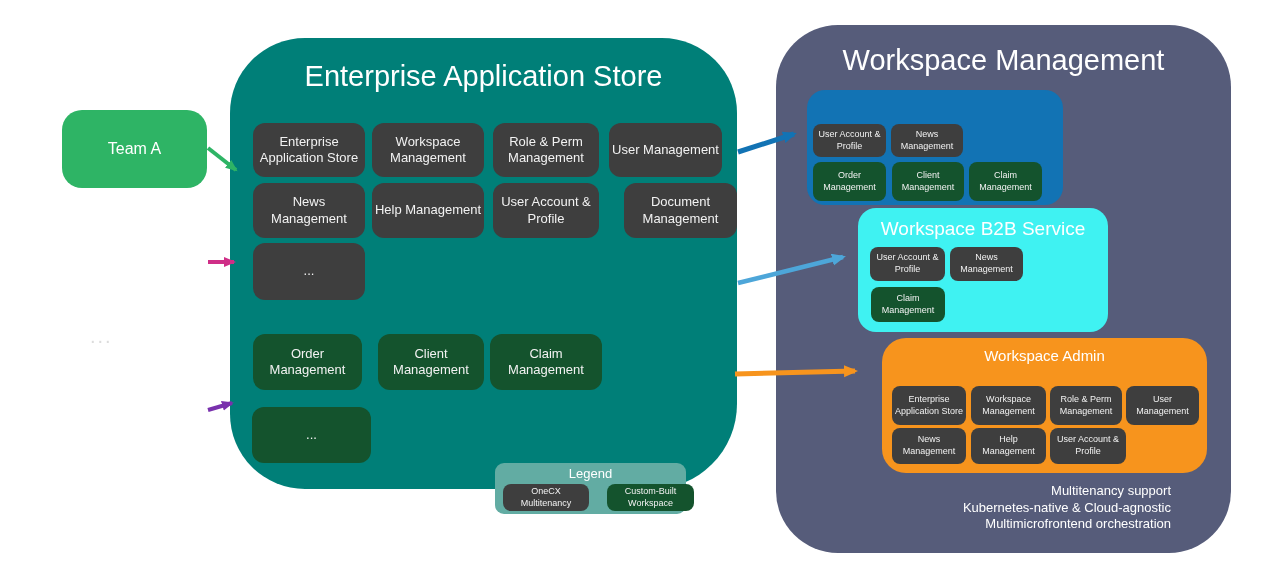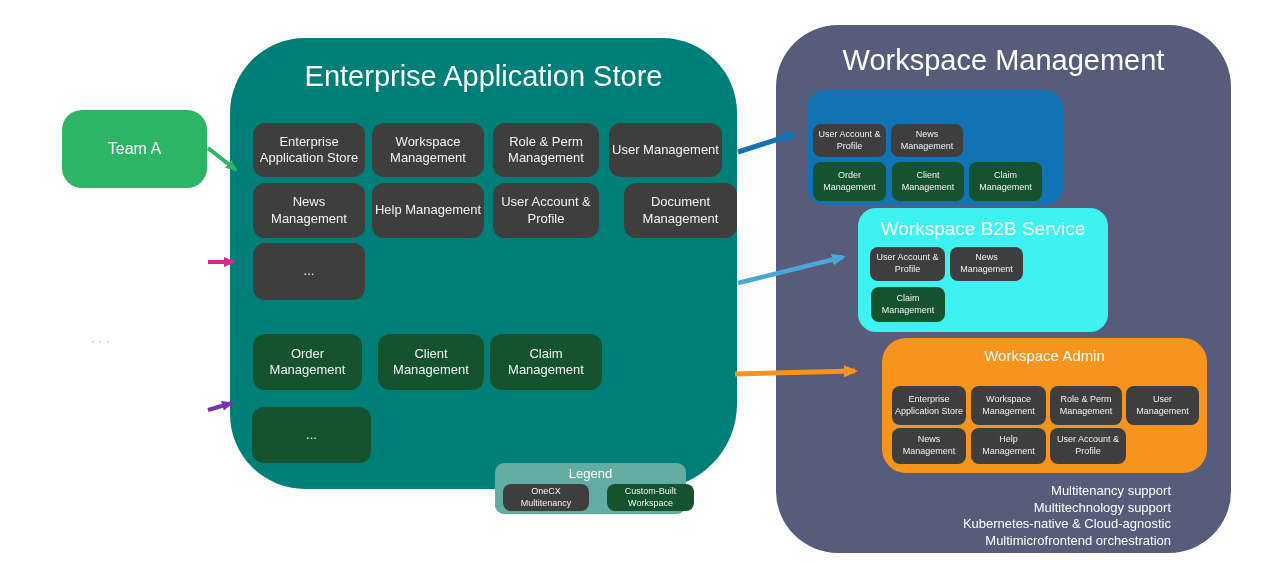--- a/index.html
+++ b/index.html
@@ -100,21 +100,20 @@
       <div class="legend-title">Legend</div>
       <div class="module fs9 t-acc" style="left:8px;width:86px">OneCX Multitenancy</div>
       <div class="module fs9 t-cus" style="left:112px;width:87px">Custom-Built Workspace</div>
     </div>
   </div>
 
   <div class="panel-ws">
     <div class="panel-title ws-title">Workspace Management</div>
     <div class="features">
       <div>Multitenancy support</div>
-      <div>Multitechnology support</div>
       <div>Kubernetes-native &amp; Cloud-agnostic</div>
       <div>Multimicrofrontend orchestration</div>
     </div>
   </div>
 
   <div class="wbox wbox-sales">
     <div class="module fs9 t-acc" style="left:6px;top:34px;width:73px;height:33px">User Account &amp; Profile</div>
     <div class="module fs9 t-acc" style="left:84px;top:34px;width:72px;height:33px">News Management</div>
     <div class="module fs9 t-cus" style="left:6px;top:72px;width:73px;height:39px">Order Management</div>
     <div class="module fs9 t-cus" style="left:85px;top:72px;width:72px;height:39px">Client Management</div>

